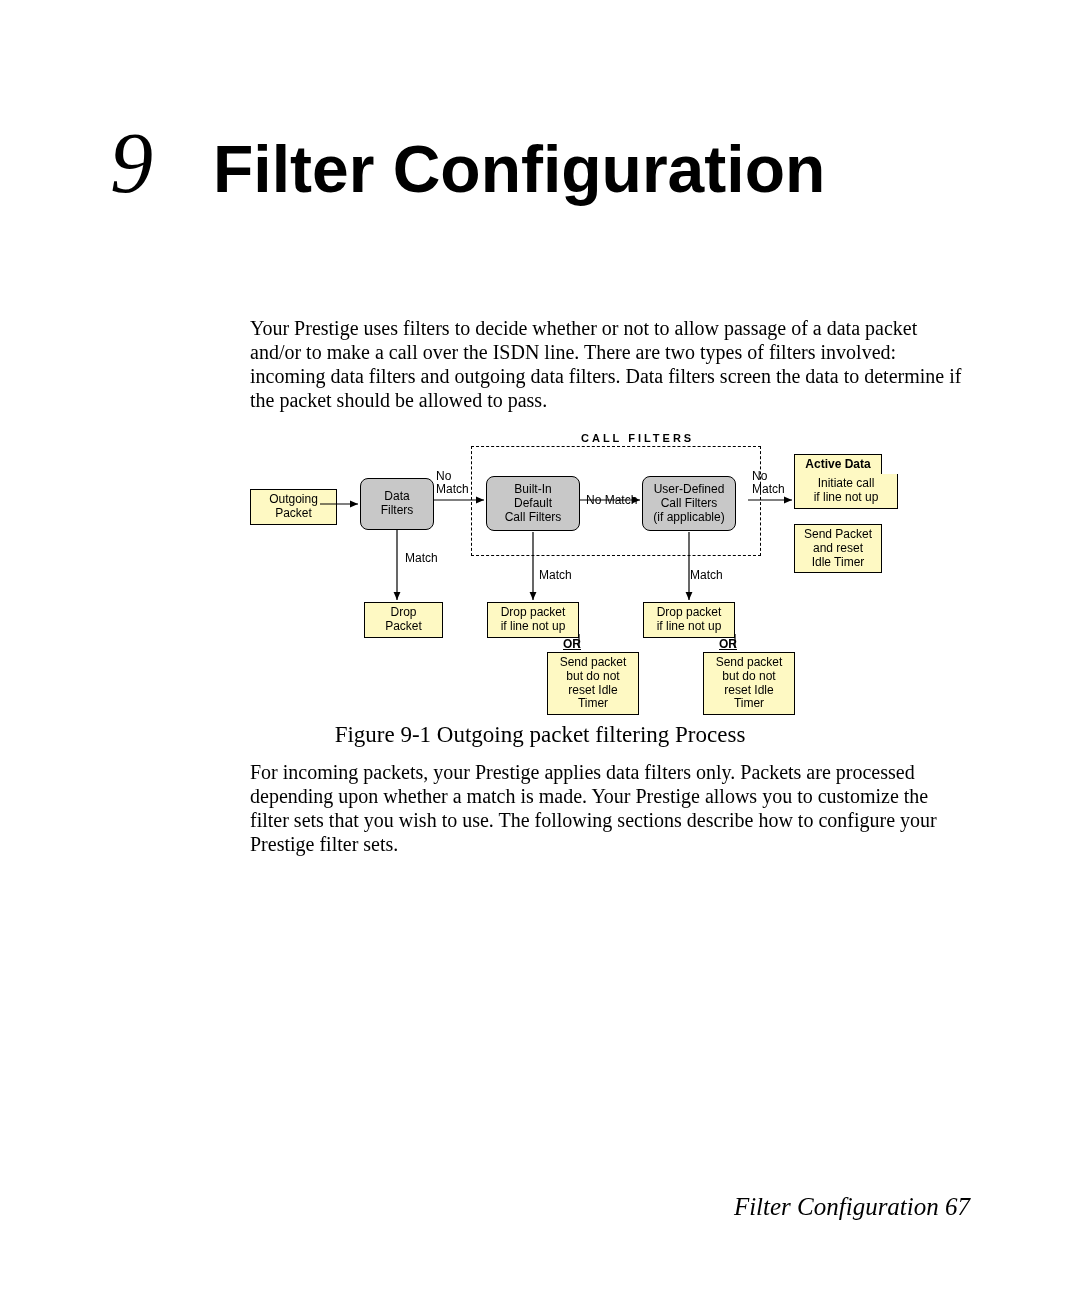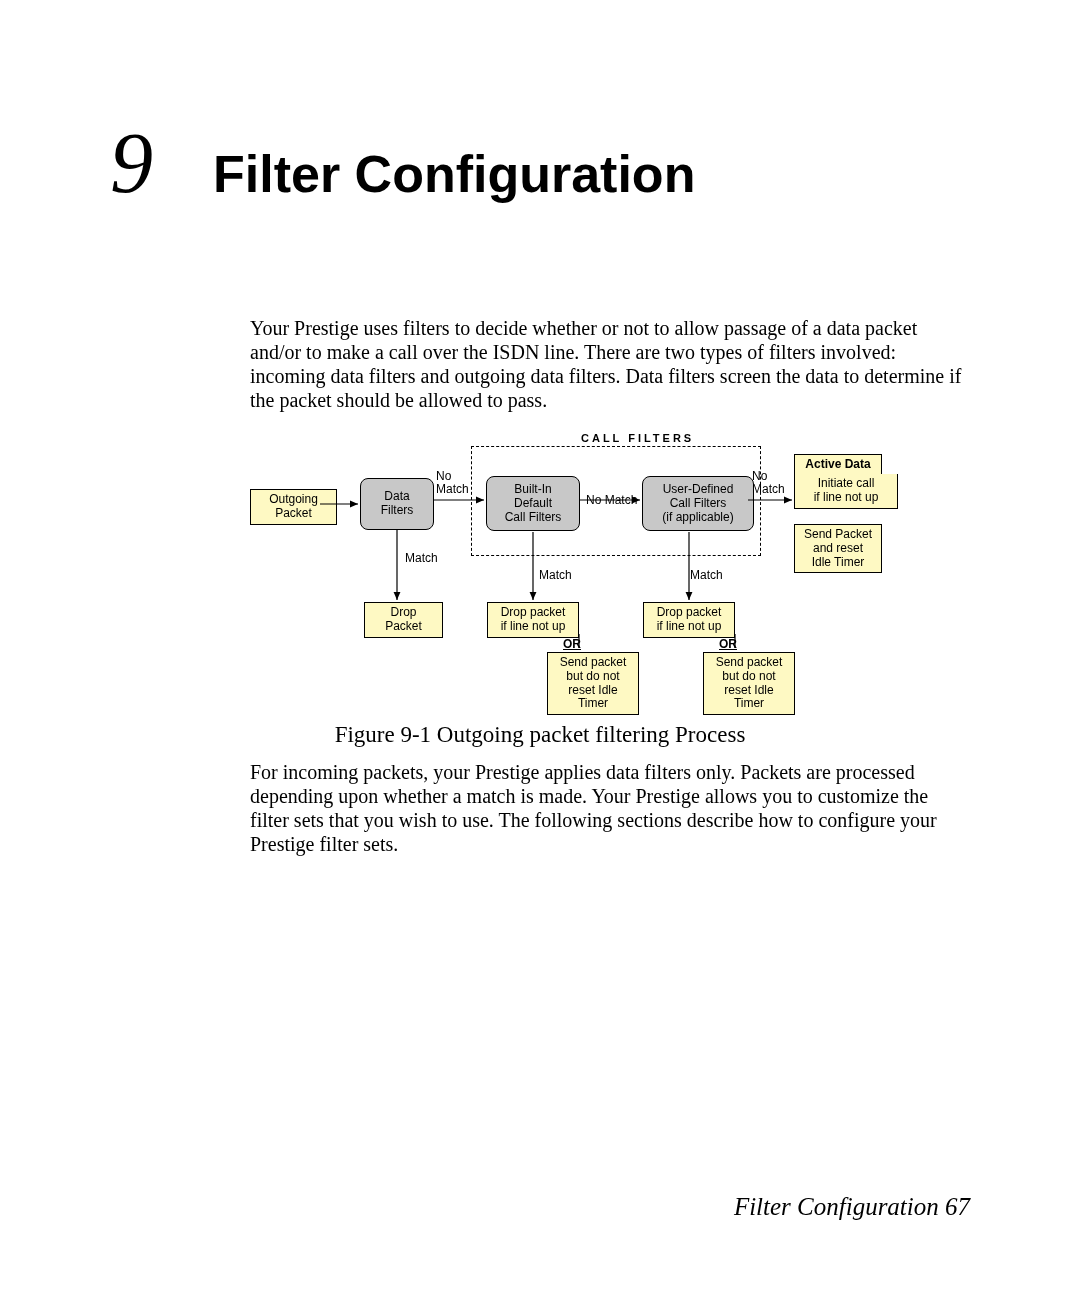--- a/index.html
+++ b/index.html
@@ -27,21 +27,21 @@
   .chapter-number {
     font-family: "Times New Roman", Times, serif;
     font-style: italic;
     font-size: 86px;
     font-weight: normal;
     line-height: 1;
   }
   .chapter-title {
     font-family: Arial, Helvetica, sans-serif;
     font-weight: bold;
-    font-size: 52px;
+    font-size: 66px;
     line-height: 1;
   }
   .section-heading {
     font-family: Arial, Helvetica, sans-serif;
     font-weight: bold;
     font-size: 32px;
     margin-bottom: 18px;
   }
   .body-text {
     font-size: 20px;
@@ -133,21 +133,21 @@
 
   <div class="diagram-wrap">
     <div class="diagram">
 
       <div class="d-label d-letterspace" style="left:331px; top:-2px;">CALL FILTERS</div>
       <div class="d-dashgroup" style="left:221px; top:12px; width:290px; height:110px;"></div>
 
       <div class="d-box" style="left:0px;   top:55px; width:87px;">Outgoing<br>Packet</div>
       <div class="d-rbox" style="left:110px; top:44px; width:74px; height:52px; display:flex; align-items:center; justify-content:center;">Data<br>Filters</div>
       <div class="d-rbox" style="left:236px; top:42px; width:94px;">Built-In<br>Default<br>Call Filters</div>
-      <div class="d-rbox" style="left:392px; top:42px; width:112px;">User-Defined<br>Call Filters<br>(if applicable)</div>
+      <div class="d-rbox" style="left:392px; top:42px; width:94px;">User-Defined<br>Call Filters<br>(if applicable)</div>
 
       <div class="d-box d-bold" style="left:544px; top:20px; width:88px;">Active Data</div>
       <div class="d-box" style="left:544px; top:40px; width:104px; border-top:none;">Initiate call<br>if line not up</div>
       <div class="d-box" style="left:544px; top:90px; width:88px;">Send Packet<br>and reset<br>Idle Timer</div>
 
       <div class="d-label" style="left:186px; top:36px;">No<br>Match</div>
       <div class="d-label" style="left:336px; top:60px;">No Match</div>
       <div class="d-label" style="left:502px; top:36px;">No<br>Match</div>
 
       <div class="d-label" style="left:155px; top:118px;">Match</div>

